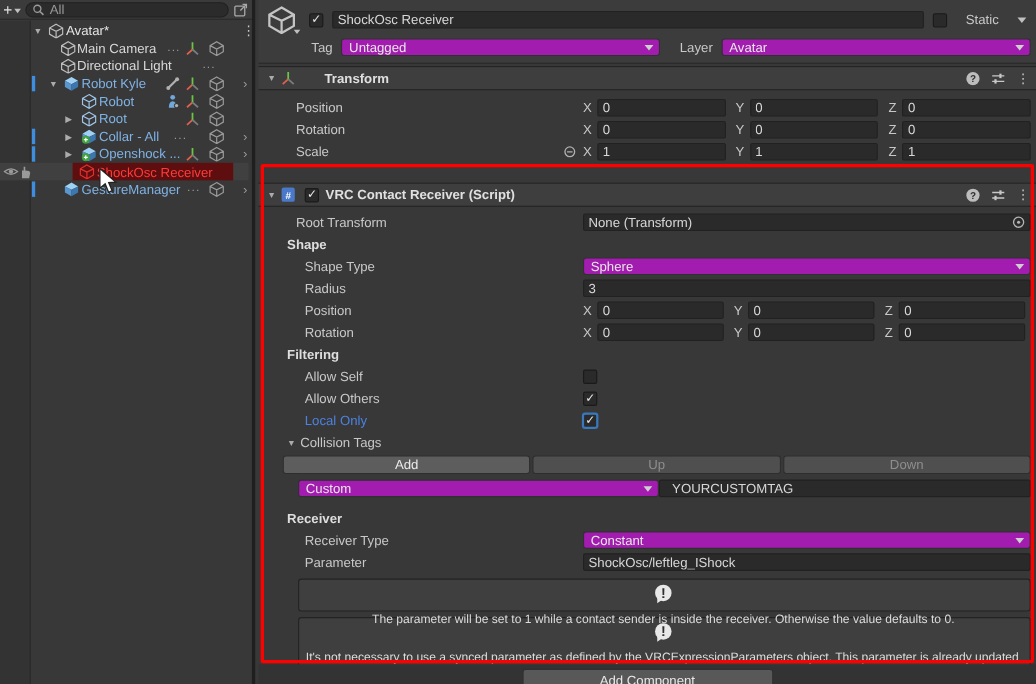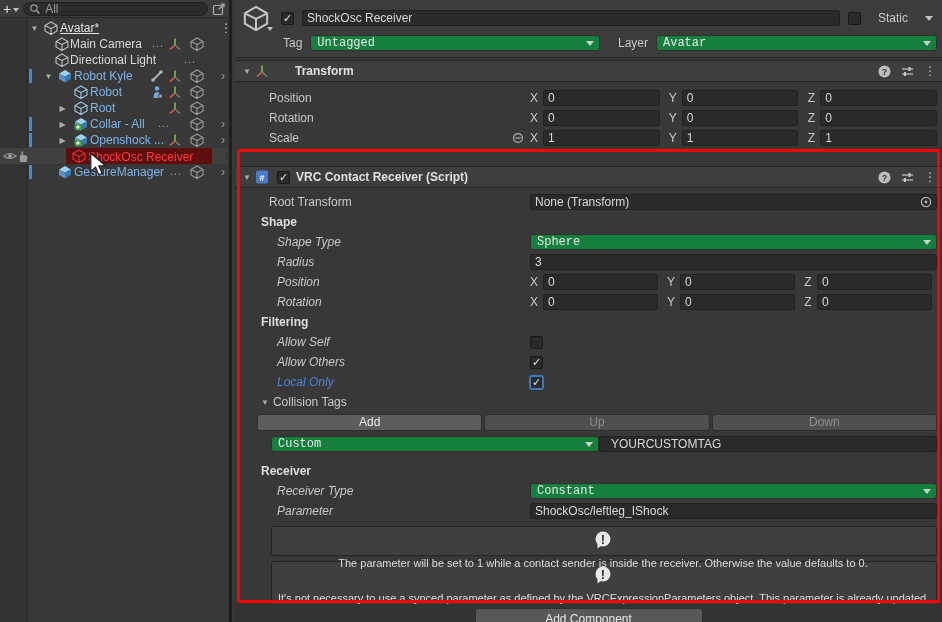--- a/index.html
+++ b/index.html
@@ -21,21 +21,21 @@
   .popout { margin-left:4px; }
 
   .gutter { position:absolute; left:0; top:19px; bottom:0; width:28px; background:#333333; border-right:1px solid #2a2a2a; z-index:0;}
   .hrows { position:absolute; left:0; top:20px; right:3px; z-index:1; }
   .hrow { position:relative; height:16px; display:flex; align-items:center; white-space:nowrap; }
   .hrow.hover { background:#404040; }
   .fold { position:absolute; top:4px; width:9px; height:9px; color:#ababab; font-size:8px; line-height:9px; text-align:center;}
   .hicon { position:absolute; top:1px; width:14px; height:14px; }
   .hlabel { position:absolute; top:1px; font-size:12px; color:#d8d8d8; }
   .blue-label { color:#7fb2e5; }
-  .white-label { color:#e4e4e4;text-decoration:underline; }
+  .white-label { color:#e4e4e4; }
   .bluebar { position:absolute; left:29px; top:1px; bottom:1px; width:3px; background:#3e8edf; }
   .rslot { position:absolute; top:1px; height:14px; color:#9a9a9a; }
   .dots { font-size:11px; color:#9a9a9a; letter-spacing:1px; }
   .chev { font-size:12px; color:#9a9a9a; line-height:14px;}
   .kebab { color:#c8c8c8; font-size:12px; letter-spacing:0; line-height:14px; }
 
   .selred { position:absolute; left:66px; right:14px; top:0; bottom:0; background:#5e0e0e; }
   .red-label { color:#ff3b3b; position:relative; }
 
   
@@ -50,28 +50,28 @@
   .staticgrp .caret { border-left:4px solid transparent; border-right:4px solid transparent; border-top:5px solid #c0c0c0; }
   .minilabel { color:#c8c8c8; }
 
   .comp-header { height:22px; background:#3e3e3e; border-top:1px solid #242424; border-bottom:1px solid #242424; display:flex; align-items:center; padding:0 6px; position:relative;}
   .comp-header .fold2 { color:#ababab; font-size:8px; width:12px; margin-left:2px;}
   .comp-title { font-weight:bold; color:#e0e0e0; margin-left:6px; }
   .hdr-icons { margin-left:auto; display:flex; align-items:center; gap:10px; }
 
   .irow { height:20px; display:flex; align-items:center; padding-right:5px; }
   .ilabel { width:295px; color:#c8c8c8; padding-left:34px; display:flex; align-items:center; flex:none;}
-  .ilabel.indent { padding-left:42px;font-style:italic; }
+  .ilabel.indent { padding-left:42px; }
   .ilabel.sect { padding-left:26px; color:#dedede; font-weight:bold; }
   .ictrl { flex:1; display:flex; align-items:flex-start; }
   .vec3 { flex:1; display:flex; gap:9px; }
   .ax { flex:1; display:flex; align-items:center; gap:5px; }
   .axletter { color:#c8c8c8; width:8px; text-align:center; flex:none;}
   input.tf { width:100%; height:16px; background:#2a2a2a; border:1px solid #212121; border-radius:2px; color:#d8d8d8; padding:0 4px; font:inherit; font-size:12px; }
-  .dd { height:16px; background:#15803d; border:1px solid #303030; border-radius:3px; display:flex; align-items:center; padding:0 6px; color:#e8e8e8; flex:1; position:relative;font-family:Liberation Mono, monospace;}
+  .dd { height:16px; background:#a21caf; border:1px solid #303030; border-radius:3px; display:flex; align-items:center; padding:0 6px; color:#e8e8e8; flex:1; position:relative;}
   .dd-arrow { position:absolute; right:5px; top:5px; border-left:4px solid transparent; border-right:4px solid transparent; border-top:5px solid #cfcfcf; }
   .objfield { flex:1; height:16px; background:#2a2a2a; border:1px solid #212121; border-radius:2px; display:flex; align-items:center; padding:0 4px; color:#d8d8d8; }
   .objfield .sp { flex:1; }
   .cb { width:13px; height:13px; background:#2a2a2a; border:1px solid #1a1a1a; border-radius:2px; position:relative; flex:none;}
   .cb.on::after { content:"✓"; position:absolute; left:1px; top:-1px; font-size:11px; line-height:13px; color:#e8e8e8; }
   .cb.blueoutline { border-color:#3a79bb; box-shadow:0 0 0 1px #3a79bb; }
   .bluetext { color:#4c82e0; }
 
   .btnrow { display:flex; gap:2px; padding:2px 5px 2px 22px; height:21px;}
   .ubtn { flex:1; height:17px; background:#4f4f4f; border:1px solid #2e2e2e; border-radius:3px; color:#8e8e8e; font-size:12px; text-align:center; line-height:15px; }

